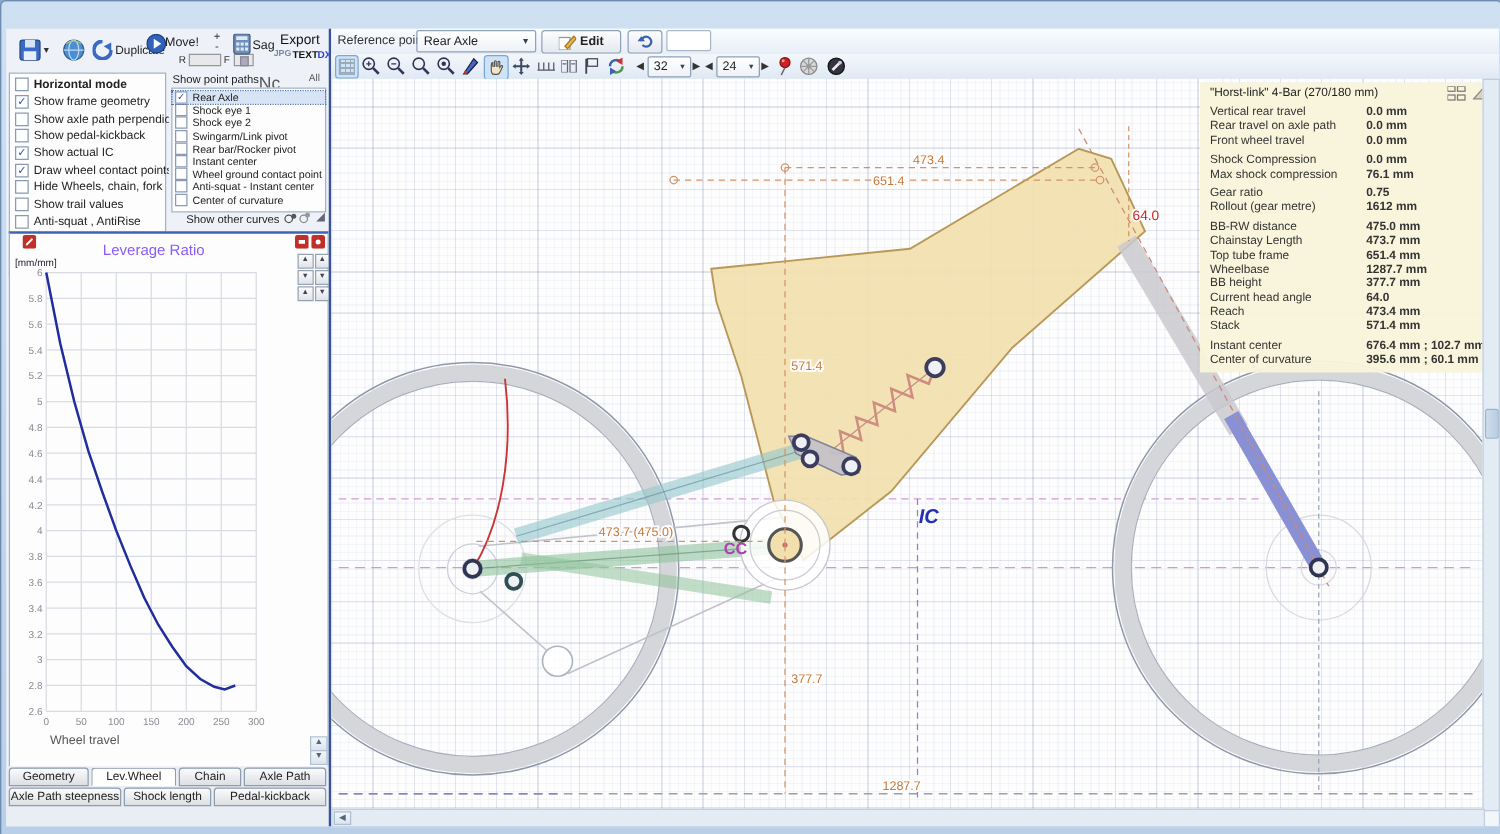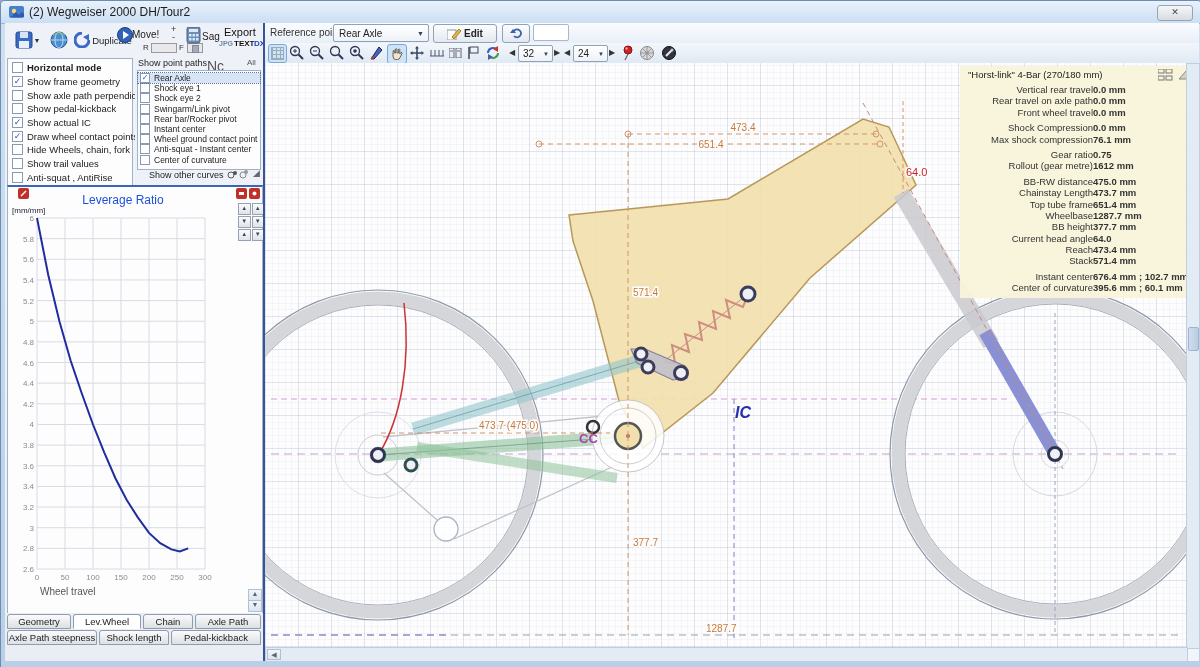--- a/index.html
+++ b/index.html
@@ -37,52 +37,43 @@
   #canvas{left:0;top:40px;width:921px;height:584px;background-color:#fdfdfe;overflow:hidden;
     background-image:
       repeating-linear-gradient(0deg, rgba(90,105,160,0.13) 0 1px, transparent 1px 33px),
       repeating-linear-gradient(90deg, rgba(90,105,160,0.13) 0 1px, transparent 1px 33px),
       repeating-linear-gradient(0deg, rgba(90,105,160,0.05) 0 1px, transparent 1px 6.6px),
       repeating-linear-gradient(90deg, rgba(90,105,160,0.05) 0 1px, transparent 1px 6.6px);}
   
   #infopanel{left:695px;top:3px;width:240px;height:232px;background:rgba(248,244,218,0.95);font-size:9.5px;color:#333;padding:3px 6px 3px 8px;box-sizing:border-box;}
   .ip-title{font-size:9.5px;color:#222;margin-bottom:4px;}
   .ip-row{display:flex;height:11.4px;line-height:11.4px;}
-  .ip-row .lbl{width:125px;flex:0 0 auto;white-space:nowrap;text-align:right;}
+  .ip-row .lbl{width:125px;flex:0 0 auto;white-space:nowrap;}
   .ip-row .val{white-space:nowrap;font-weight:bold;}
   .ip-gap{margin-top:4px;}
   
   .sb-track{background:#e3ecf5;border:1px solid #c0cfdf;}
   .sb-thumb{background:linear-gradient(90deg,#cfdded,#b9cde2);border:1px solid #9fb4cc;border-radius:2px;}
   .sb-btn{background:linear-gradient(#f2f6fa,#dbe5ef);border:1px solid #b0c0d2;font-size:7px;color:#567;text-align:center;}
   
   #chartpanel{left:2px;top:162px;width:254px;height:428px;background:#fdfdfe;border:1px solid #9fb2c8;border-top:2px solid #3a66b5;border-bottom:2px solid #3a66b5;}
-  #chart-title{left:0;top:6px;width:230px;text-align:center;font-size:12px;color:#1d4ed8;}
+  #chart-title{left:0;top:6px;width:230px;text-align:center;font-size:12px;color:#8b5cf6;}
   
   #tabs{left:0;top:590px;width:258px;height:48px;background:#e9edf4;}
   .tabrow{display:flex;gap:2px;padding:0 2px;margin-top:1px;}
   .tab{background:linear-gradient(#fbfbfc,#dddfe4);border:1px solid #8e9cae;border-radius:3px 3px 0 0;font-size:9.5px;color:#222;text-align:center;height:13px;line-height:13px;white-space:nowrap;overflow:hidden;}
   .tab.active{background:#fff;font-weight:normal;border-bottom:1px solid #fff;}
   svg text{font-family:"Liberation Sans",sans-serif;}
   .dimtext{fill:#c87838;font-size:10px;paint-order:stroke;stroke:#fdfdfe;stroke-width:3px;}
 </style>
 </head>
 <body>
 
 <div id="win">
 
-  <div class="abs" id="titlebar">
-    <svg class="abs" style="left:8px;top:4px" width="15" height="14">
-      <rect x="0" y="1" width="15" height="12" rx="2" fill="#4a7fd0"></rect>
-      <circle cx="5" cy="6" r="2.2" fill="#ffd86b"></circle>
-      <path d="M2 12 L7 7 L10 10 L13 7 L15 9 L15 12 Z" fill="#2e5ca8"></path>
-    </svg>
-    <div class="abs" id="title-text">(2) Wegweiser 2000 DH/Tour2</div>
-    <div class="abs" id="close-btn">✕</div>
-  </div>
 
   <div class="abs" id="leftcol">
 
     <div class="abs" style="left:0;top:0;width:258px;height:34px">
       <div class="abs tbtn" style="left:4px;top:3px;width:34px;height:26px">
         <svg width="20" height="20">
           <rect x="2" y="2" width="16" height="16" rx="2" fill="#3a6bc4" stroke="#27498a"></rect>
           <rect x="6" y="2" width="8" height="6" fill="#d7e4f5"></rect>
           <rect x="5" y="11" width="10" height="7" fill="#e8eef8"></rect>
         </svg>

